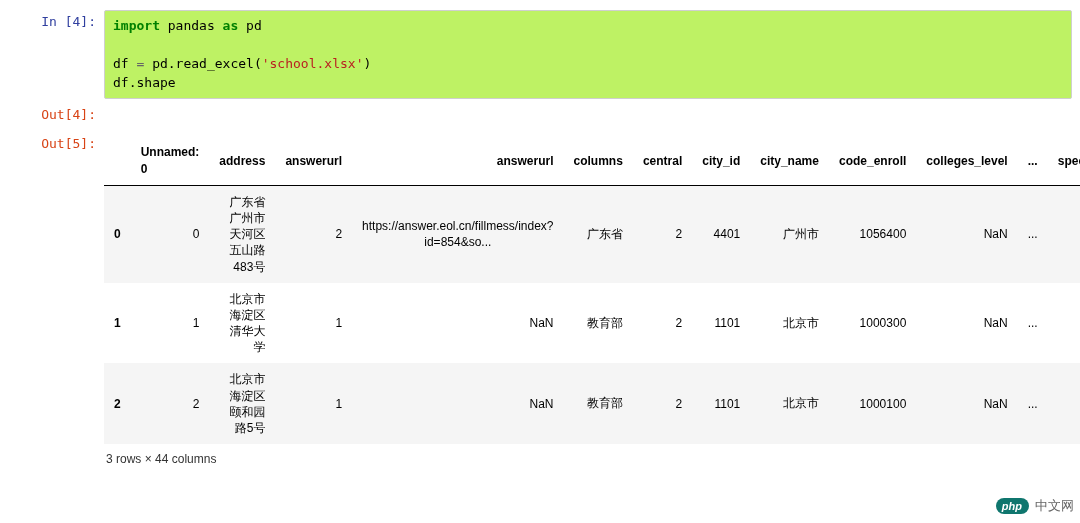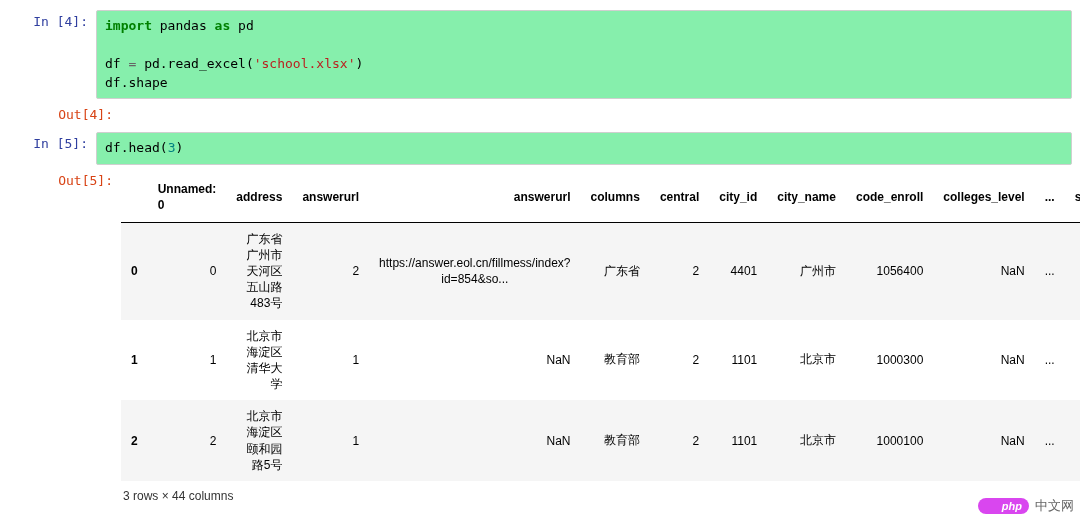--- a/index.html
+++ b/index.html
@@ -15,32 +15,32 @@
     padding: 8px 0 0 0;
     box-sizing: border-box;
   }
   .cell-row {
     display: flex;
     align-items: flex-start;
     padding: 2px 0;
   }
   .prompt {
     width: 80px;
-    padding: 4px 8px 0 8px;
+    padding: 4px 8px 0 16px;
     text-align: right;
     font-family: monospace;
     font-size: 13px;
     user-select: none;
     flex-shrink: 0;
   }
   .prompt.in { color: #303F9F; }
-  .prompt.out { color: #D84315; margin-left: 25px; }
+  .prompt.out { color: #D84315; }
   .input-area {
     flex: 1;
-    background: #86efac;
+    background: #bef264;
     border: 1px solid #cfcfcf;
     border-radius: 2px;
     padding: 6px 8px;
     font-family: monospace;
     font-size: 13px;
     line-height: 1.45;
     margin-right: 8px;
     white-space: pre;
     overflow-x: auto;
   }
@@ -110,27 +110,27 @@
     right: 6px;
     bottom: 8px;
     display: flex;
     align-items: center;
     gap: 6px;
     font-size: 13px;
     color: #666;
     z-index: 20;
   }
   .wm-pill {
-    background: #d946ef;
+    background: #0f766e;
     color: #fff;
     font-family: Arial, sans-serif;
     font-style: italic;
     font-weight: bold;
     font-size: 11px;
-    padding: 2px 7px 2px 24px;
+    padding: 2px 7px 2px 6px;
     border-radius: 10px;
   }
   .spacer-block { height: 6px; }
 </style>
 </head>
 <body>
 
 <div class="page">
 
   <div class="cell-row">
@@ -140,24 +140,20 @@
 <span>df </span><span class="kw-gray">=</span><span> pd.read_excel(</span><span class="kw-red">'school.xlsx'</span><span>)</span>
 <span>df.shape</span></div>
   </div>
 
   <div class="cell-row">
     <div class="prompt out">Out[4]:</div>
   </div>
 
   <div class="spacer-block"></div>
 
-  <div class="cell-row">
-    <div class="prompt in">In  [5]:</div>
-    <div class="input-area"><span>df.head(</span><span class="kw-teal">3</span><span>)</span></div>
-  </div>
 
   <div class="cell-row">
     <div class="prompt out">Out[5]:</div>
     <div class="output-area output-html" style="padding-left:0;">
       <div class="df-wrapper">
         <table class="dataframe">
           <thead>
             <tr>
               <th></th>
               <th><span class="multiline" style="white-space:normal; display:inline-block; max-width:70px; text-align:left;">Unnamed: 0</span></th>

